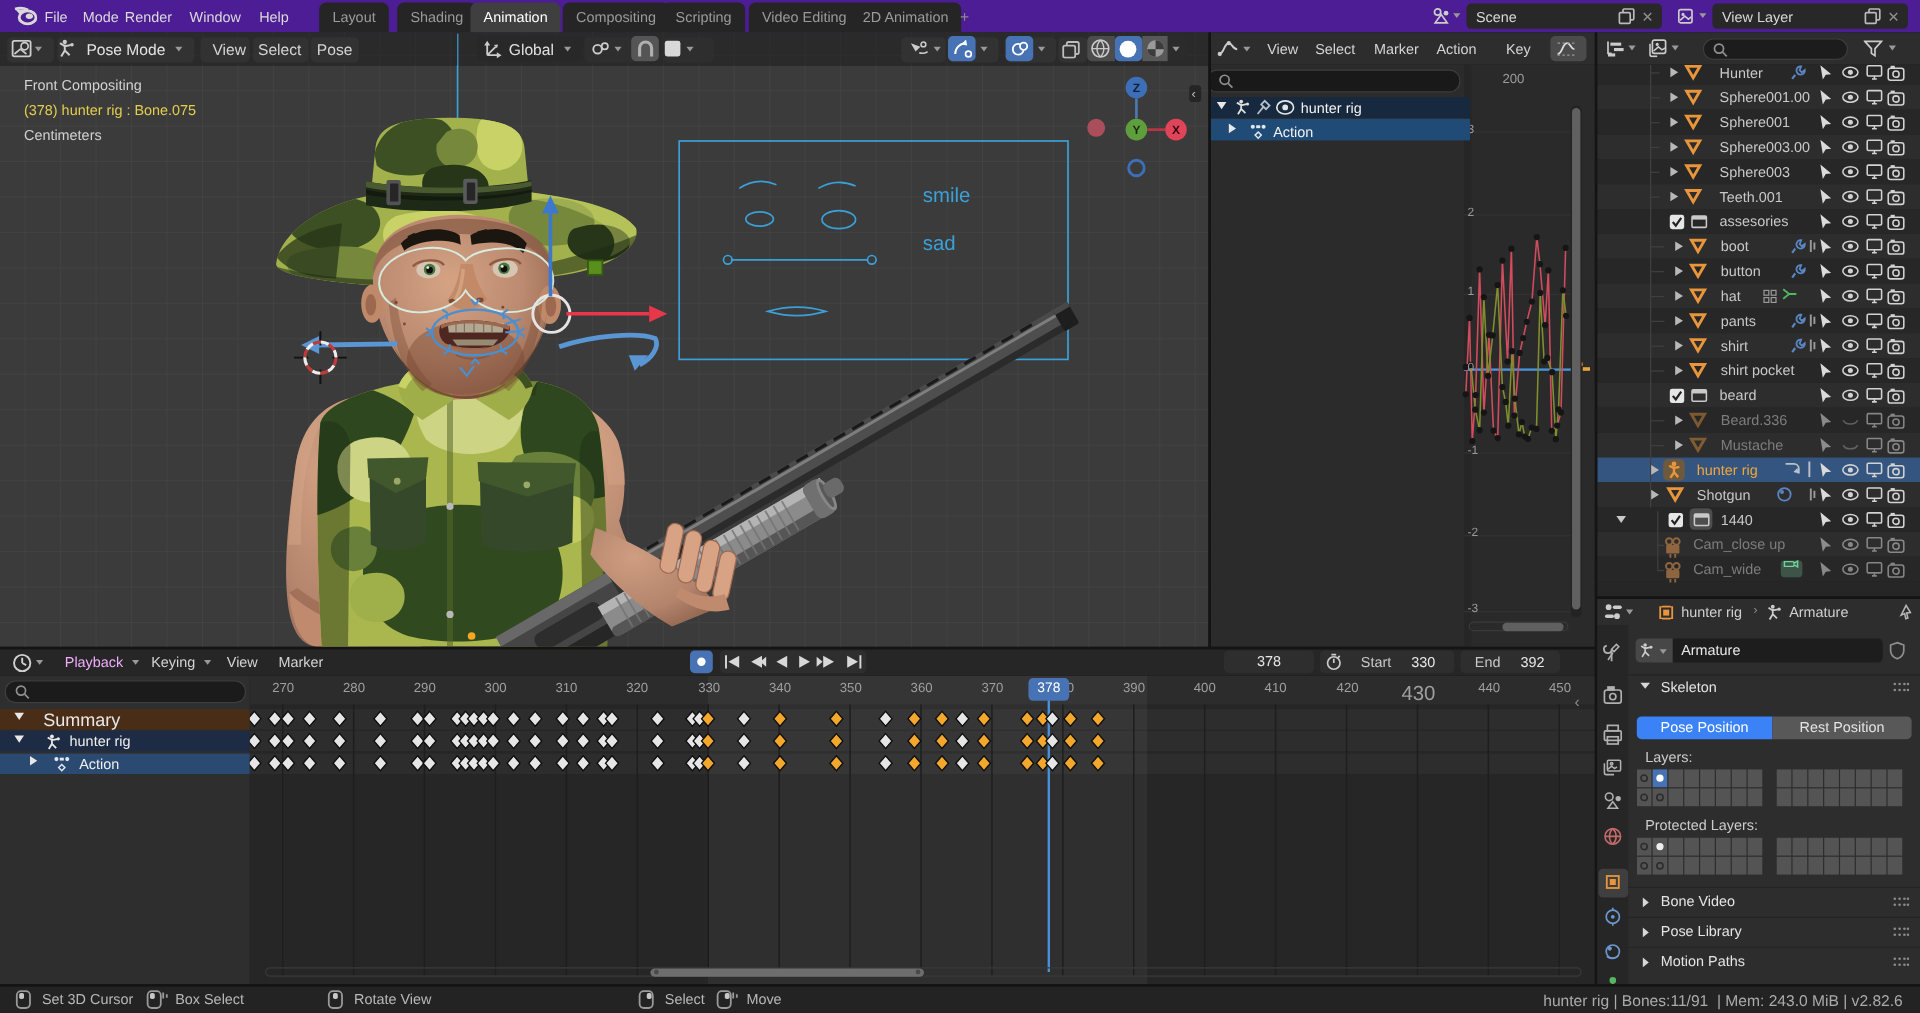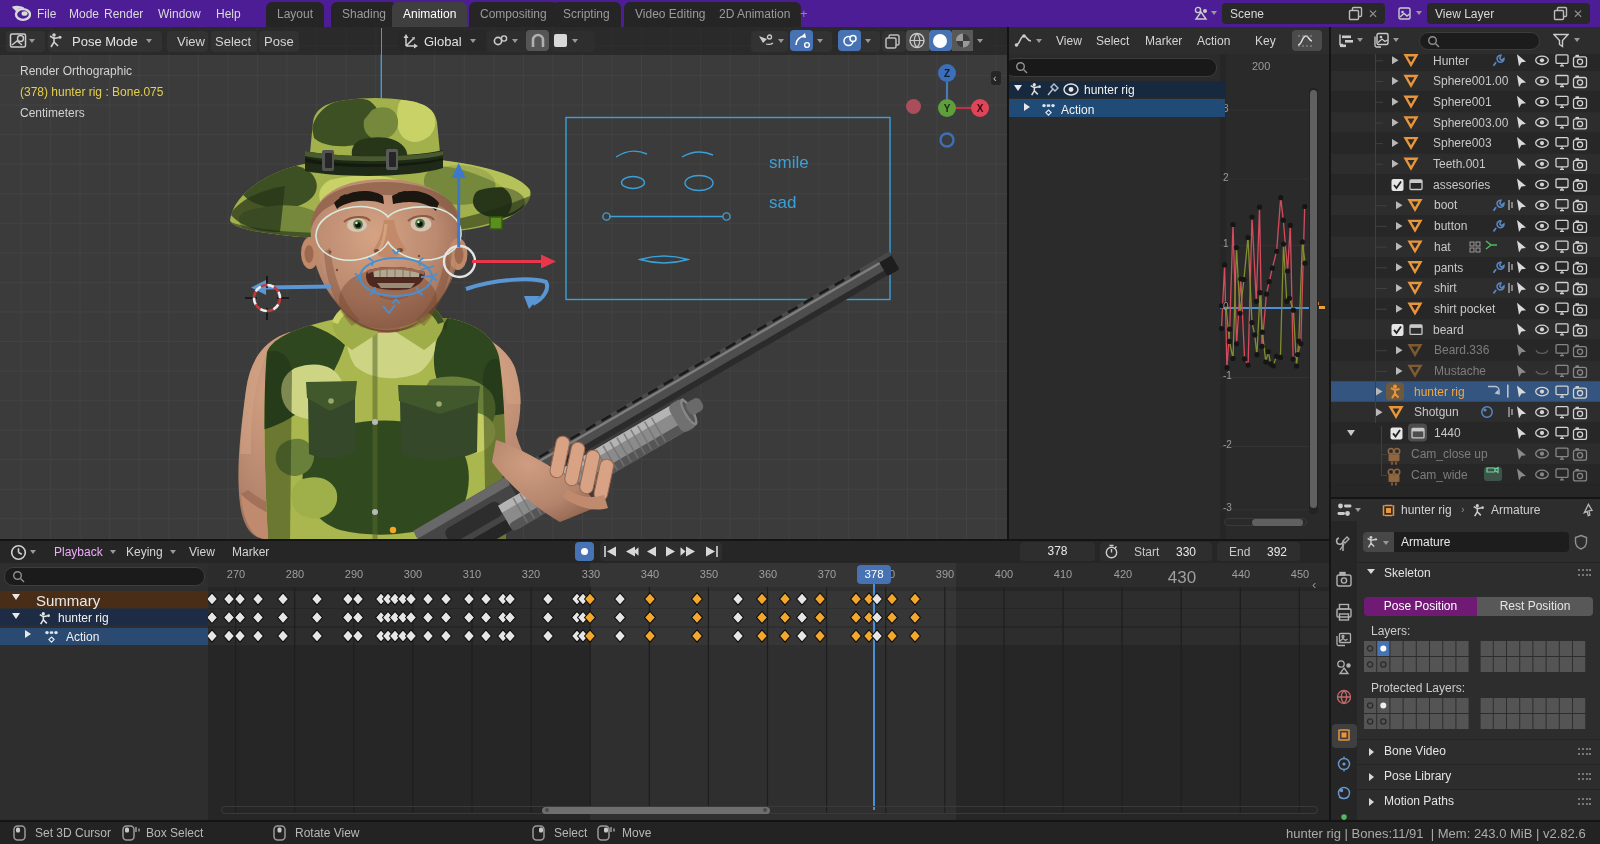--- a/index.html
+++ b/index.html
@@ -449,21 +449,21 @@
  <circle cx="947" cy="108" r="9" fill="#5f9e3c"></circle>
           <text x="947" y="112" fill="#17290c" font-size="10" text-anchor="middle" font-weight="bold">Y</text>
  <circle cx="980" cy="108" r="9" fill="#e04459"></circle>
           <text x="980" y="112" fill="#33090f" font-size="10" text-anchor="middle" font-weight="bold">X</text>
  <circle cx="913.5" cy="106.5" r="7.5" fill="#aa4e5c"></circle>
  <circle cx="947" cy="140" r="6.5" fill="none" stroke="#3d6fb8" stroke-width="2.4"></circle>
 </g>
 <rect x="991" y="71" width="10" height="14" rx="3" fill="#252525"></rect>
         <text x="993" y="82" fill="#c0c0c0" font-size="11" font-family="Liberation Sans, sans-serif">‹</text>
 </svg>
- <div class="abs" style="left:20px;top:37px;color:#d2d2d2;font-size:12px">Render Orthographic</div>
+ <div class="abs" style="left:20px;top:37px;color:#d2d2d2;font-size:12px">Front Compositing</div>
  <div class="abs" style="left:20px;top:58px;color:#e3cf4e;font-size:12px">(378) hunter rig : Bone.075</div>
  <div class="abs" style="left:20px;top:79px;color:#d2d2d2;font-size:12px">Centimeters</div>
 </div>
 
 <div class="abs ehead" id="graphh">
  <svg class="abs" style="left:5px;top:5px" width="19" height="17" viewBox="0 0 19 17">
         <path d="M2,13 C6,13 6,4 10,4 C13,4 13,9 17,9" fill="none" stroke="#ccc" stroke-width="1.6"></path>
         <circle cx="2.5" cy="13" r="1.8" fill="#ccc"></circle>
         <circle cx="10" cy="4" r="1.8" fill="#ccc"></circle>
       </svg>
@@ -1051,21 +1051,21 @@
           <circle cx="6" cy="2" r="1.1"></circle>
           <circle cx="10" cy="2" r="1.1"></circle>
           <circle cx="13" cy="2" r="1.1"></circle>
           <circle cx="2" cy="7" r="1.1"></circle>
           <circle cx="6" cy="7" r="1.1"></circle>
           <circle cx="10" cy="7" r="1.1"></circle>
           <circle cx="13" cy="7" r="1.1"></circle>
         </g>
       </svg>
 
- <div class="abs" style="left:33px;top:98px;width:113px;height:19px;background:#701a75;border-radius:4px 0 0 4px;color:#fff;font-size:12px;text-align:center;line-height:19px">Pose Position</div>
+ <div class="abs" style="left:33px;top:98px;width:113px;height:19px;background:#3b82f6;border-radius:4px 0 0 4px;color:#fff;font-size:12px;text-align:center;line-height:19px">Pose Position</div>
  <div class="abs" style="left:146px;top:98px;width:116px;height:19px;background:#585858;border-radius:0 4px 4px 0;color:#e4e4e4;font-size:12px;text-align:center;line-height:19px">Rest Position</div>
  <span class="abs" style="left:40px;top:125px;color:#cccccc;font-size:12px">Layers:</span>
  <div class="abs" style="left:33px;top:142px"><svg width="229" height="31" viewBox="0 0 229 31">
           <rect x="0.0" y="0" width="12.2" height="15" fill="#545454"></rect>
           <circle cx="6.1" cy="7.5" r="2.6" fill="none" stroke="#2b2b2b" stroke-width="1.3"></circle>
           <rect x="13.2" y="0" width="12.2" height="15" fill="#4772b3"></rect>
           <circle cx="19.3" cy="7.5" r="3" fill="#ffffff"></circle>
           <rect x="26.4" y="0" width="12.2" height="15" fill="#545454"></rect>
           <rect x="39.6" y="0" width="12.2" height="15" fill="#545454"></rect>
           <rect x="52.8" y="0" width="12.2" height="15" fill="#545454"></rect>

